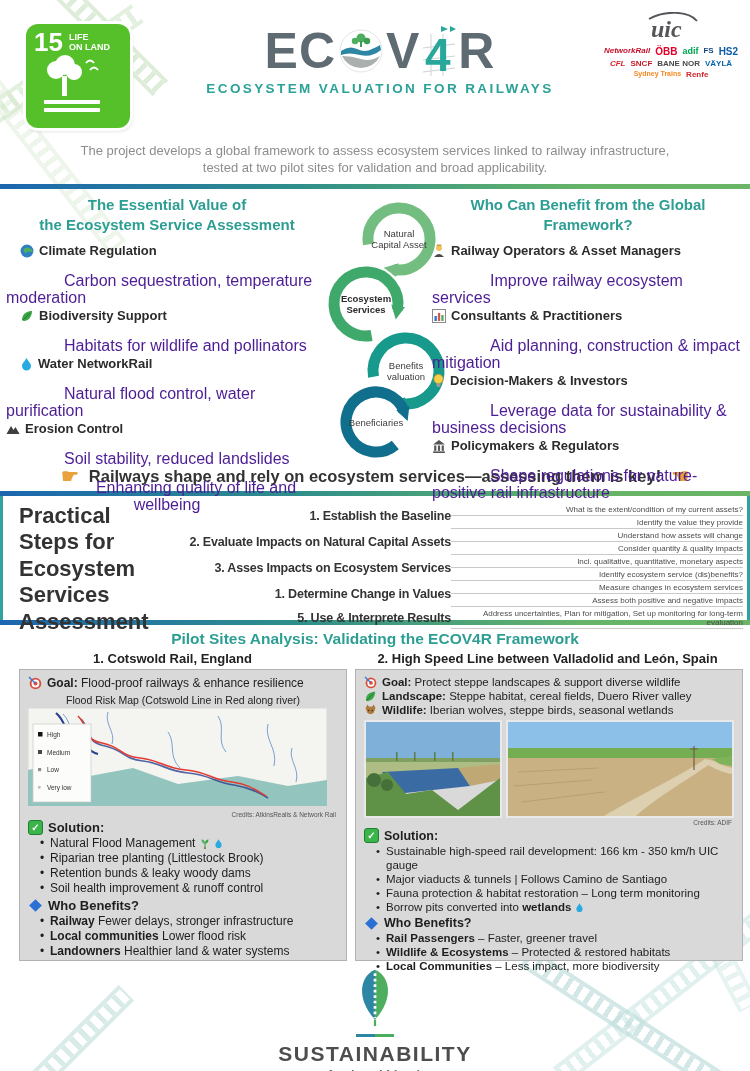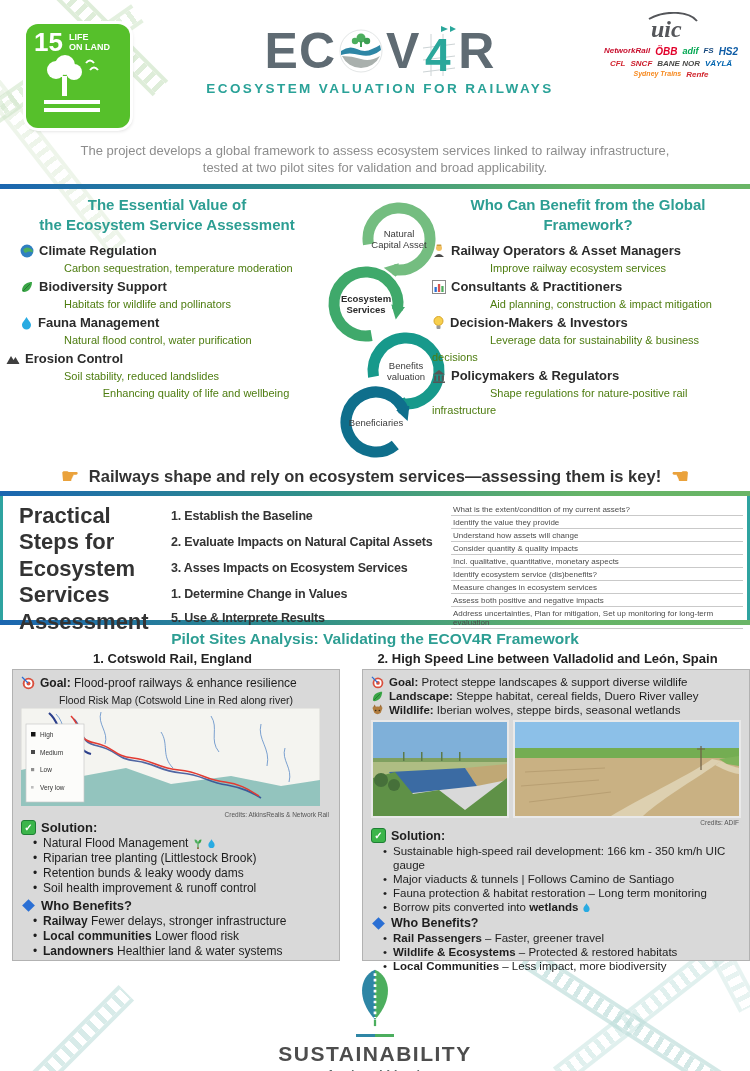--- a/index.html
+++ b/index.html
@@ -15,49 +15,49 @@
     border-radius:12px;box-shadow:0 0 0 3px #fff,1px 2px 4px rgba(0,0,0,.25);color:#fff;padding:6px 8px;box-sizing:border-box;}
   .sdg-top{display:flex;gap:6px;align-items:flex-start;}
   .sdg-num{font-size:26px;font-weight:bold;line-height:24px;}
   .sdg-label{font-size:9px;font-weight:bold;line-height:10px;margin-top:2px;}
   .logo{position:absolute;left:190px;top:24px;width:380px;text-align:center;}
   .logo-row{display:flex;justify-content:center;align-items:center;gap:1px;}
   .logo-letters{font-size:50px;font-weight:bold;color:#5f6b73;letter-spacing:1px;line-height:52px;}
   .logo-tag{margin-top:3px;font-size:13.5px;font-weight:600;letter-spacing:2.4px;color:#2aa298;}
   .partners{position:absolute;right:4px;top:12px;width:150px;text-align:center;}
   .chips{display:flex;flex-wrap:wrap;justify-content:center;gap:2px 5px;margin-top:2px;}
-  .chip{font-size:8px;font-weight:bold;white-space:nowrap;font-style:italic;}
+  .chip{font-size:8px;font-weight:bold;white-space:nowrap;}
   
   .intro{width:620px;margin:0 auto 8px;text-align:center;font-size:13px;line-height:17px;color:#8d8d8d;}
   .gbar{height:5px;background:linear-gradient(90deg,#1b66b0 0%,#2f8f8a 40%,#66b468 78%,#6ab566 100%);}
   
   .value{position:relative;height:272px;}
   .col-l{position:absolute;left:6px;top:6px;width:322px;}
   .col-r{position:absolute;left:432px;top:6px;width:312px;}
   .col-head{font-size:15px;font-weight:bold;color:#2d9e93;text-align:center;line-height:20px;margin-bottom:6px;}
   .item-title{display:flex;align-items:center;gap:5px;font-size:13px;font-weight:bold;color:#2b2b2b;line-height:19px;}
-  .item-desc{font-size:11px;color:#4d7c0f;line-height:17px;text-indent:58px;}
+  .item-desc{font-size:16px;color:#4c1d95;line-height:17px;text-indent:58px;margin-top:12px;}
   .cycle{position:absolute;left:314px;top:0px;}
   
   .banner{height:30px;display:flex;justify-content:center;align-items:center;gap:10px;
     font-size:16.5px;font-weight:bold;color:#333;}
   .hand{font-size:20px;color:#eaa23c;line-height:20px;}
   
   .steps{display:flex;border-left:3px solid #2fa3a0;border-right:3px solid #2fa3a0;padding:7px 4px 7px 0;height:110px;}
   .steps-title{width:152px;padding-left:16px;font-size:22px;font-weight:bold;color:#333;line-height:1.2;}
-  .steps-rows{flex:1;display:flex;flex-direction:column;justify-content:space-between;}
+  .steps-rows{flex:1;display:flex;flex-direction:column;justify-content:space-between;text-align:right;}
   .step-row{display:flex;align-items:center;}
   .step-title{width:280px;font-size:12.5px;font-weight:bold;color:#333;letter-spacing:-.2px;}
   .step-notes{flex:1;}
   .note{font-size:8px;color:#4c4c4c;border-bottom:1px solid #c9c9c9;padding:1.5px 0 1.5px 2px;line-height:9px;}
   
   .pilot-title{font-size:15.5px;font-weight:bold;color:#2d9e93;text-align:center;margin:5px 0 3px;}
   .site-heads{display:flex;margin-bottom:3px;}
   .site-head{font-size:13px;font-weight:bold;color:#222;text-align:center;}
-  .cards{display:flex;gap:8px;justify-content:space-between;align-items:flex-start;margin-left:12px;}
+  .cards{display:flex;gap:8px;justify-content:center;align-items:flex-start;margin-left:12px;}
   .card{background:#d9d9d9;border:1px solid #b2b2b2;padding:5px 8px;box-sizing:border-box;height:292px;}
   .card1{width:328px;}
   .card2{width:388px;}
   .info-line{display:flex;align-items:center;gap:5px;font-size:12px;line-height:16px;color:#1e1e1e;}
   .card2 .info-line{font-size:11.5px;line-height:14px;}
   .map-title{font-size:10.5px;font-weight:normal;color:#222;text-align:center;margin:3px 0 2px;}
   .credits{font-size:6.5px;color:#555;text-align:right;margin:1px 2px;}
   .sec-head{display:flex;align-items:center;gap:5px;font-size:13px;font-weight:bold;color:#1e1e1e;margin:2px 0 1px;}
   .card2 .sec-head{font-size:12.5px;}
   .bullets{margin:0;padding:0 0 0 12px;list-style:none;}
@@ -189,21 +189,21 @@
                 <path d="M2,11 C2,4 8,2 12,2 C12,8 8,12 4,12 q-1,0 -2,-1 z" fill="#3aa546"></path>
                 <path d="M3,11 L10,4" stroke="#237a32" stroke-width="1" fill="none"></path>
               </svg>
               <span>Biodiversity Support</span>
             </div>
           <div class="item-desc" style="margin-left:-14px;">Habitats for wildlife and pollinators</div>
           <div class="item-title">
               <svg class="ic" width="13" height="14" viewBox="0 0 13 14">
                 <path d="M6.5,1 C8.5,4.5 11,6.5 11,9 a4.5,4.5 0 1 1 -9,0 C2,6.5 4.5,4.5 6.5,1 z" fill="#29abe2"></path>
               </svg>
-              <span>Fauna Management</span>
+              <span>Water NetworkRail</span>
             </div>
           <div class="item-desc" style="margin-left:-14px;">Natural flood control, water purification</div>
           <div class="item-title" style="margin-left:-14px;">
               <svg class="ic" width="14" height="13" viewBox="0 0 13 13">
                 <polygon points="0,12 4.5,4 7,8 9,5 13,12" fill="#3f3f3f"></polygon>
                 <circle cx="11" cy="11" r="1" fill="#3f3f3f"></circle>
               </svg>
               <span>Erosion Control</span>
             </div>
           <div class="item-desc" style="margin-left:-14px;">Soil stability, reduced landslides</div>

